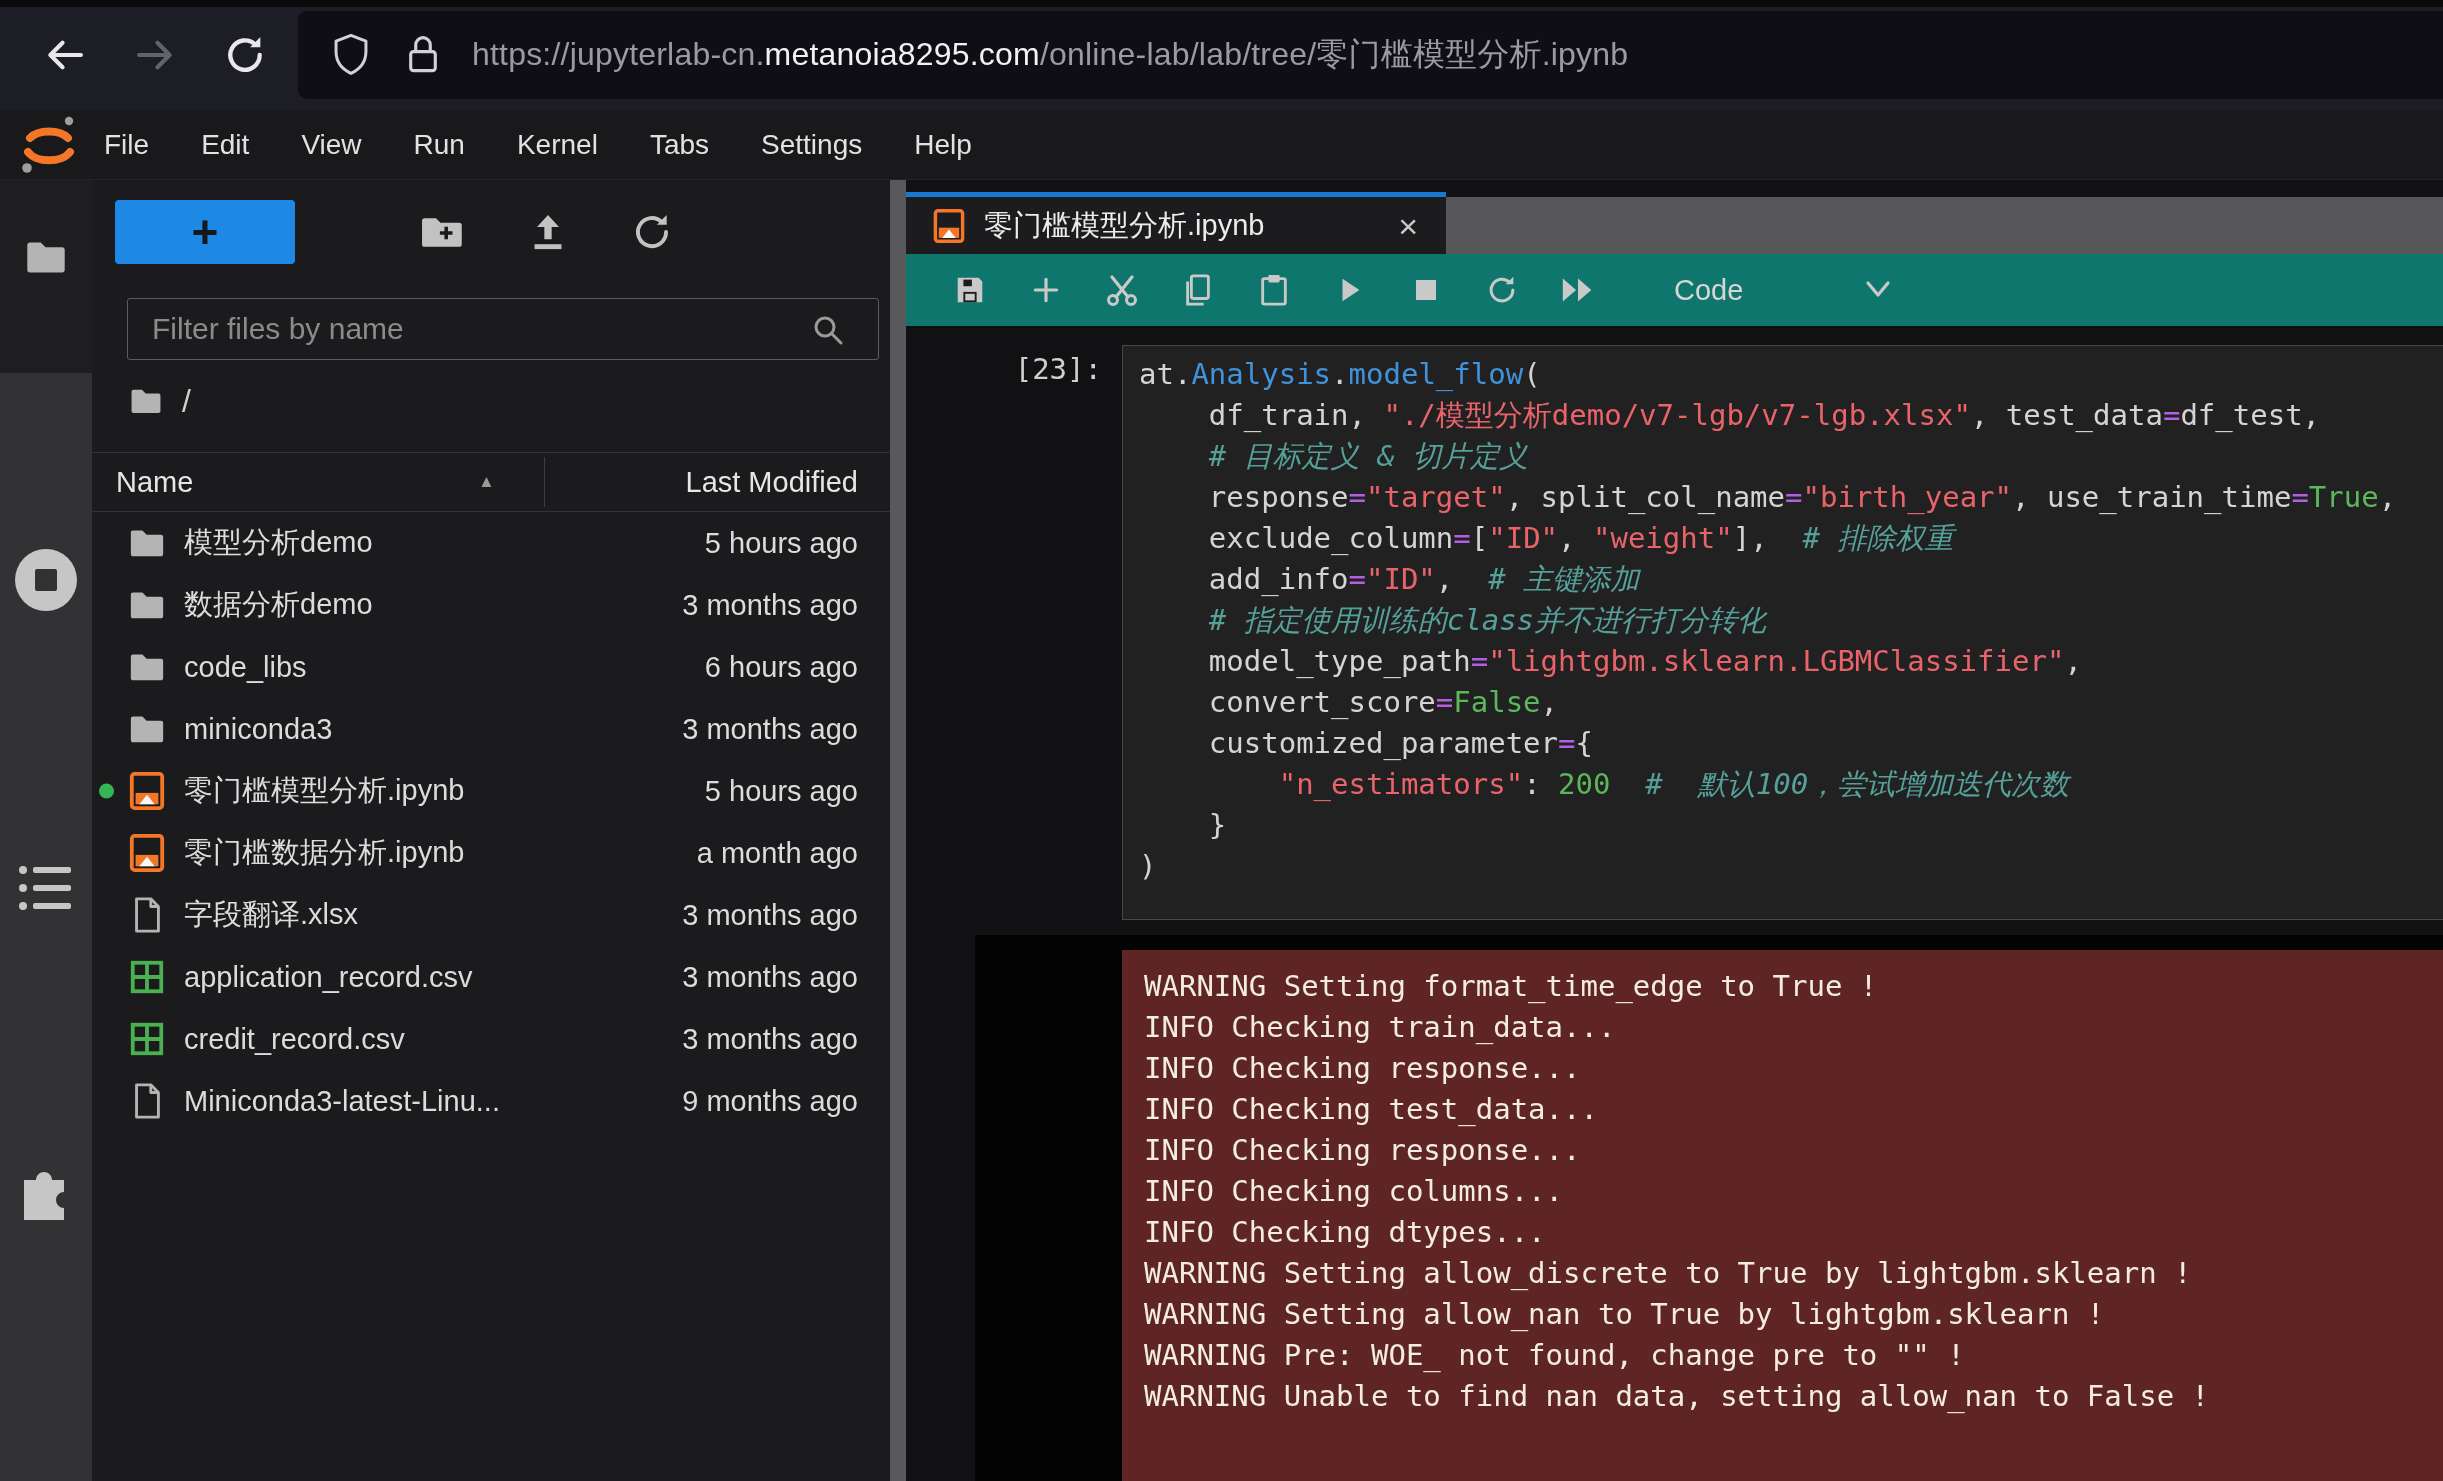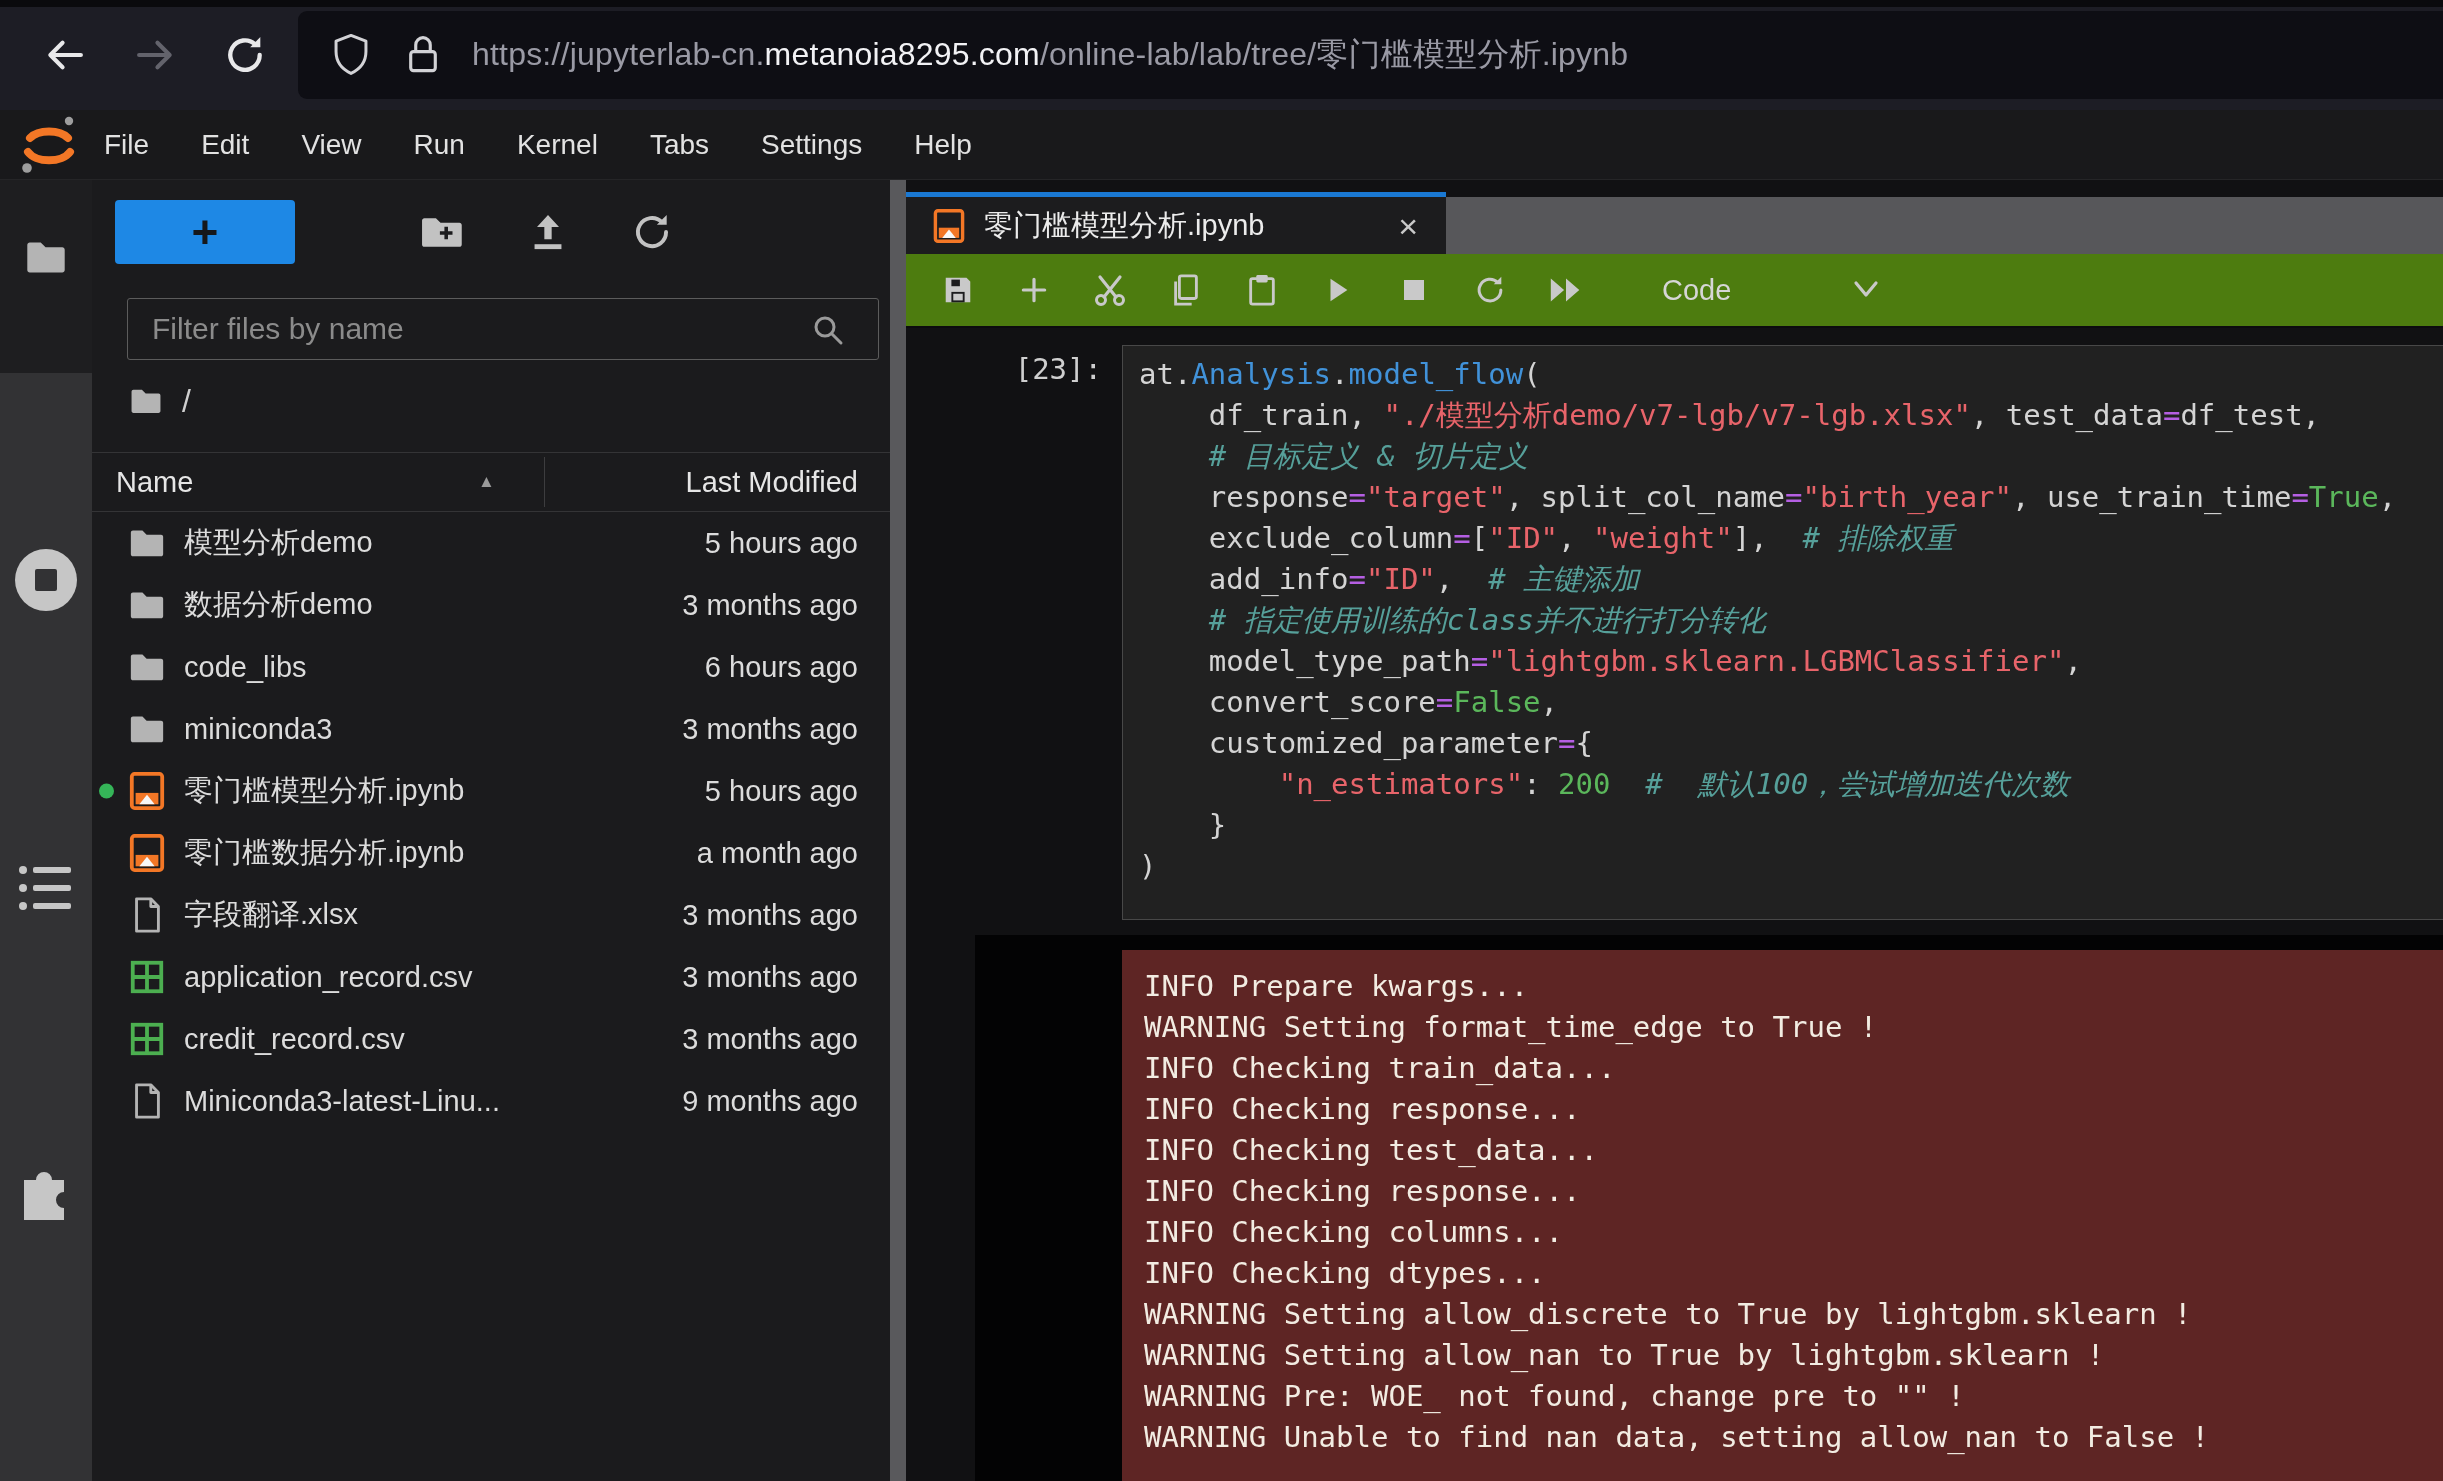--- a/index.html
+++ b/index.html
@@ -53,21 +53,21 @@
   #splitter { position:absolute; left:890px; top:180px; width:16px; height:1301px; background:#59595c; }
 
   
   #main { position:absolute; left:906px; top:180px; width:1537px; height:1301px; background:#111113; }
   #tab-bar { position:absolute; left:0; top:12px; width:1537px; height:62px; }
   #tab-active { position:absolute; left:0; top:0; width:540px; height:62px; background:#1c1c1e; border-top:5px solid #1a78d2; display:flex; align-items:center; }
   #tab-active .tab-icon { margin-left:26px; flex:none; }
   #tab-title { margin-left:18px; font-size:29px; color:#ececec; white-space:nowrap; }
   #tab-close { margin-left:auto; margin-right:28px; font-size:34px; color:#c9c9c9; line-height:1; }
   #tab-bar-filler { position:absolute; left:540px; top:5px; right:0; height:57px; background:#57575a; }
-  #nb-toolbar { position:absolute; left:0; top:74px; width:1537px; height:74px; background:#4d7c0f; border-bottom:2px solid #0c0c0e; display:flex; align-items:center; padding-left:32px; }
+  #nb-toolbar { position:absolute; left:0; top:74px; width:1537px; height:74px; background:#0f766e; border-bottom:2px solid #0c0c0e; display:flex; align-items:center; padding-left:44px; }
   .tb-btn { width:40px; height:40px; margin-right:36px; display:flex; align-items:center; justify-content:center; color:#c9c9c9; }
   #cell-type-label { margin-left:40px; font-size:29px; color:#d6d6d6; }
   #cell-type-chevron { margin-left:120px; }
 
   #nb-content { position:absolute; left:0; top:148px; width:1537px; height:1153px; background:#111113; }
   #exec-prompt { position:absolute; left:0; top:24px; width:196px; text-align:right; font-family:"DejaVu Sans Mono",monospace; font-size:29px; color:#cfcfcf; }
   #code-cell { position:absolute; left:216px; top:17px; right:-2px; height:575px; background:#212121; border:1px solid #484848; padding:8px 0 8px 16px; overflow:hidden; }
   .code-line { font-family:"DejaVu Sans Mono",monospace; font-size:29px; line-height:41px; white-space:pre; color:#d4d4d4; }
   .tok-p  { color:#d4d4d4; }
   .tok-pr { color:#4192d9; }
@@ -410,21 +410,20 @@
         <div class="code-line"><span class="tok-p">    </span><span class="tok-c"># 指定使用训练的class并不进行打分转化</span></div>
         <div class="code-line"><span class="tok-p">    model_type_path</span><span class="tok-o">=</span><span class="tok-s">"lightgbm.sklearn.LGBMClassifier"</span><span class="tok-p">,</span></div>
         <div class="code-line"><span class="tok-p">    convert_score</span><span class="tok-o">=</span><span class="tok-k">False</span><span class="tok-p">,</span></div>
         <div class="code-line"><span class="tok-p">    customized_parameter</span><span class="tok-o">=</span><span class="tok-p">{</span></div>
         <div class="code-line"><span class="tok-p">        </span><span class="tok-s">"n_estimators"</span><span class="tok-p">: </span><span class="tok-n">200</span><span class="tok-p">  </span><span class="tok-c">#  默认100，尝试增加迭代次数</span></div>
         <div class="code-line"><span class="tok-p">    }</span></div>
         <div class="code-line"><span class="tok-p">)</span></div>
       </div>
     <div id="output-zone">
       <div id="stderr-output">
-          <div class="out-line">INFO Prepare kwargs...</div>
           <div class="out-line">WARNING Setting format_time_edge to True !</div>
           <div class="out-line">INFO Checking train_data...</div>
           <div class="out-line">INFO Checking response...</div>
           <div class="out-line">INFO Checking test_data...</div>
           <div class="out-line">INFO Checking response...</div>
           <div class="out-line">INFO Checking columns...</div>
           <div class="out-line">INFO Checking dtypes...</div>
           <div class="out-line">WARNING Setting allow_discrete to True by lightgbm.sklearn !</div>
           <div class="out-line">WARNING Setting allow_nan to True by lightgbm.sklearn !</div>
           <div class="out-line">WARNING Pre: WOE_ not found, change pre to "" !</div>

